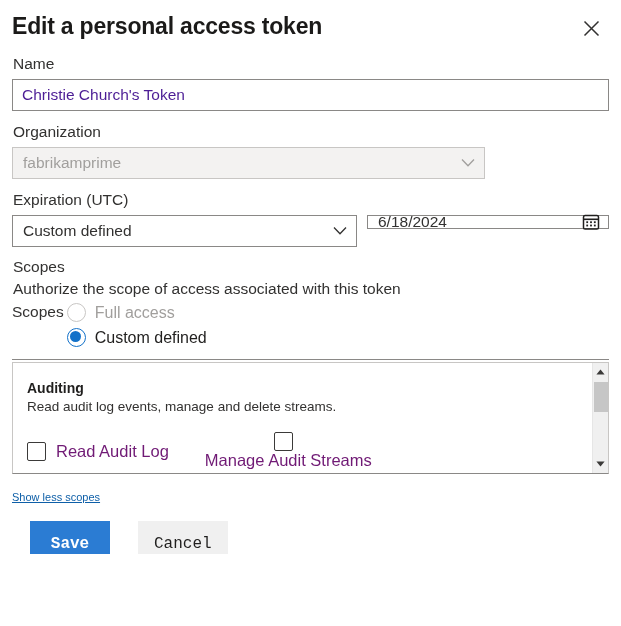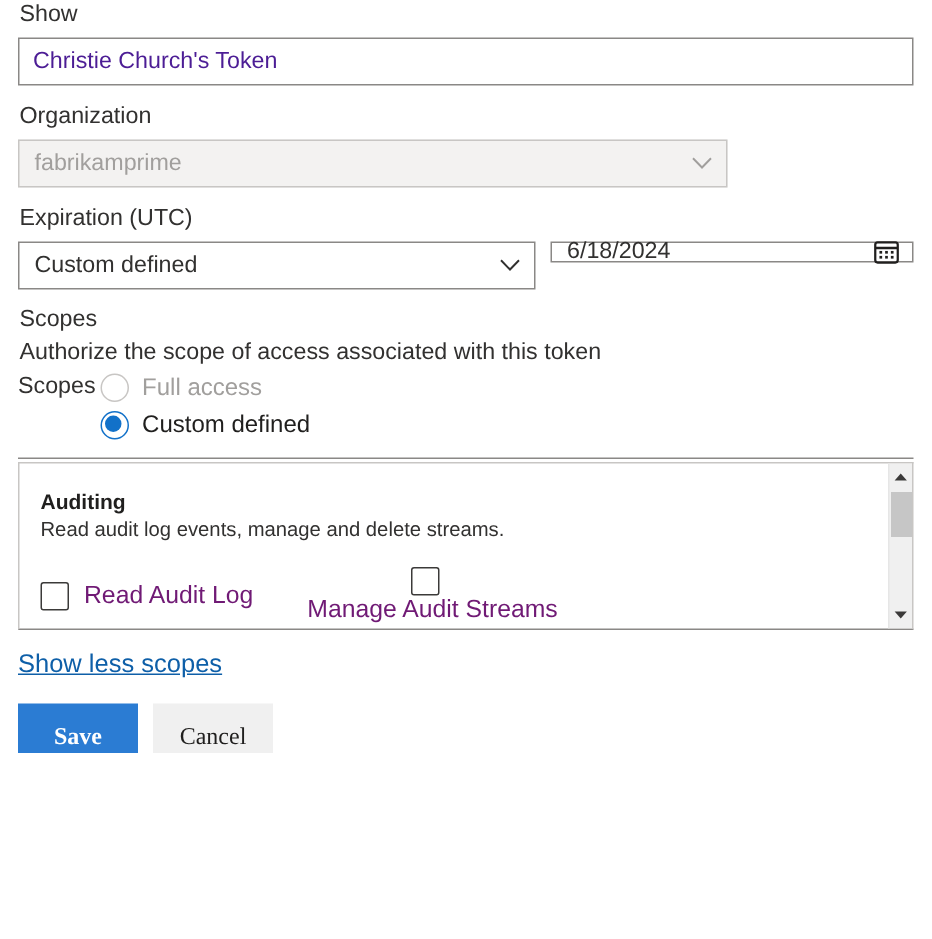--- a/index.html
+++ b/index.html
@@ -299,61 +299,72 @@
     top: 19px;
     width: 14px;
     height: 30px;
     background: #c6c6c6;
     cursor: pointer;
   }
 
   
   .link-row { margin-top: 13px; }
   .show-link {
-    font-size: 17px;
+    font-size: 11px;
     color: #0e5fa8;
     text-decoration: underline;
     cursor: pointer;
     display: inline-block;
   }
   .btn-row {
     display: flex;
     gap: 10px;
     margin-top: 16px;
   }
   .btn {
     box-sizing: border-box;
     min-width: 80px;
     height: 33px;
     border: none;
-    font-family: Liberation Serif, serif;
+    font-family: Liberation Mono, monospace;
     font-size: 16px;
     cursor: pointer;
     padding: 14px 16px;
+    margin-left: 18px;
   }
   .btn-primary {
     background: #2b7cd3;
     color: #ffffff;
     font-weight: 700;
   }
   .btn-secondary {
     background: #f0f0f0;
     color: #201f1e;
   }
 
   .mt12 { margin-top: 11px; }
   .mt10 { margin-top: 10px; }
 </style>
 </head>
 <body>
 
 <div class="panel">
 
-
-  <div class="field-label">Show</div>
+  <div class="header">
+    <div class="title">Edit a personal access token</div>
+    <button class="close-btn">
+      <span>
+        <svg width="17" height="17" viewBox="0 0 17 17">
+          <path d="M1.5 1.5 L15.5 15.5 M15.5 1.5 L1.5 15.5" stroke="#323130" stroke-width="1.5" fill="none"></path>
+        </svg>
+      </span>
+    </button>
+  </div>
+
+  <div class="field-label">Name</div>
   <input class="text-input" type="text" value="Christie Church's Token" style="">
 
   <div class="field-label mt12">Organization</div>
   <div class="select-shell org-select disabled">
     <span class="select-value">fabrikamprime</span>
     <span class="chev">
       <svg width="14" height="9" viewBox="0 0 14 9">
         <path d="M1 1 L7 7.2 L13 1" stroke="#a19f9d" stroke-width="1.3" fill="none"></path>
       </svg>
     </span>

